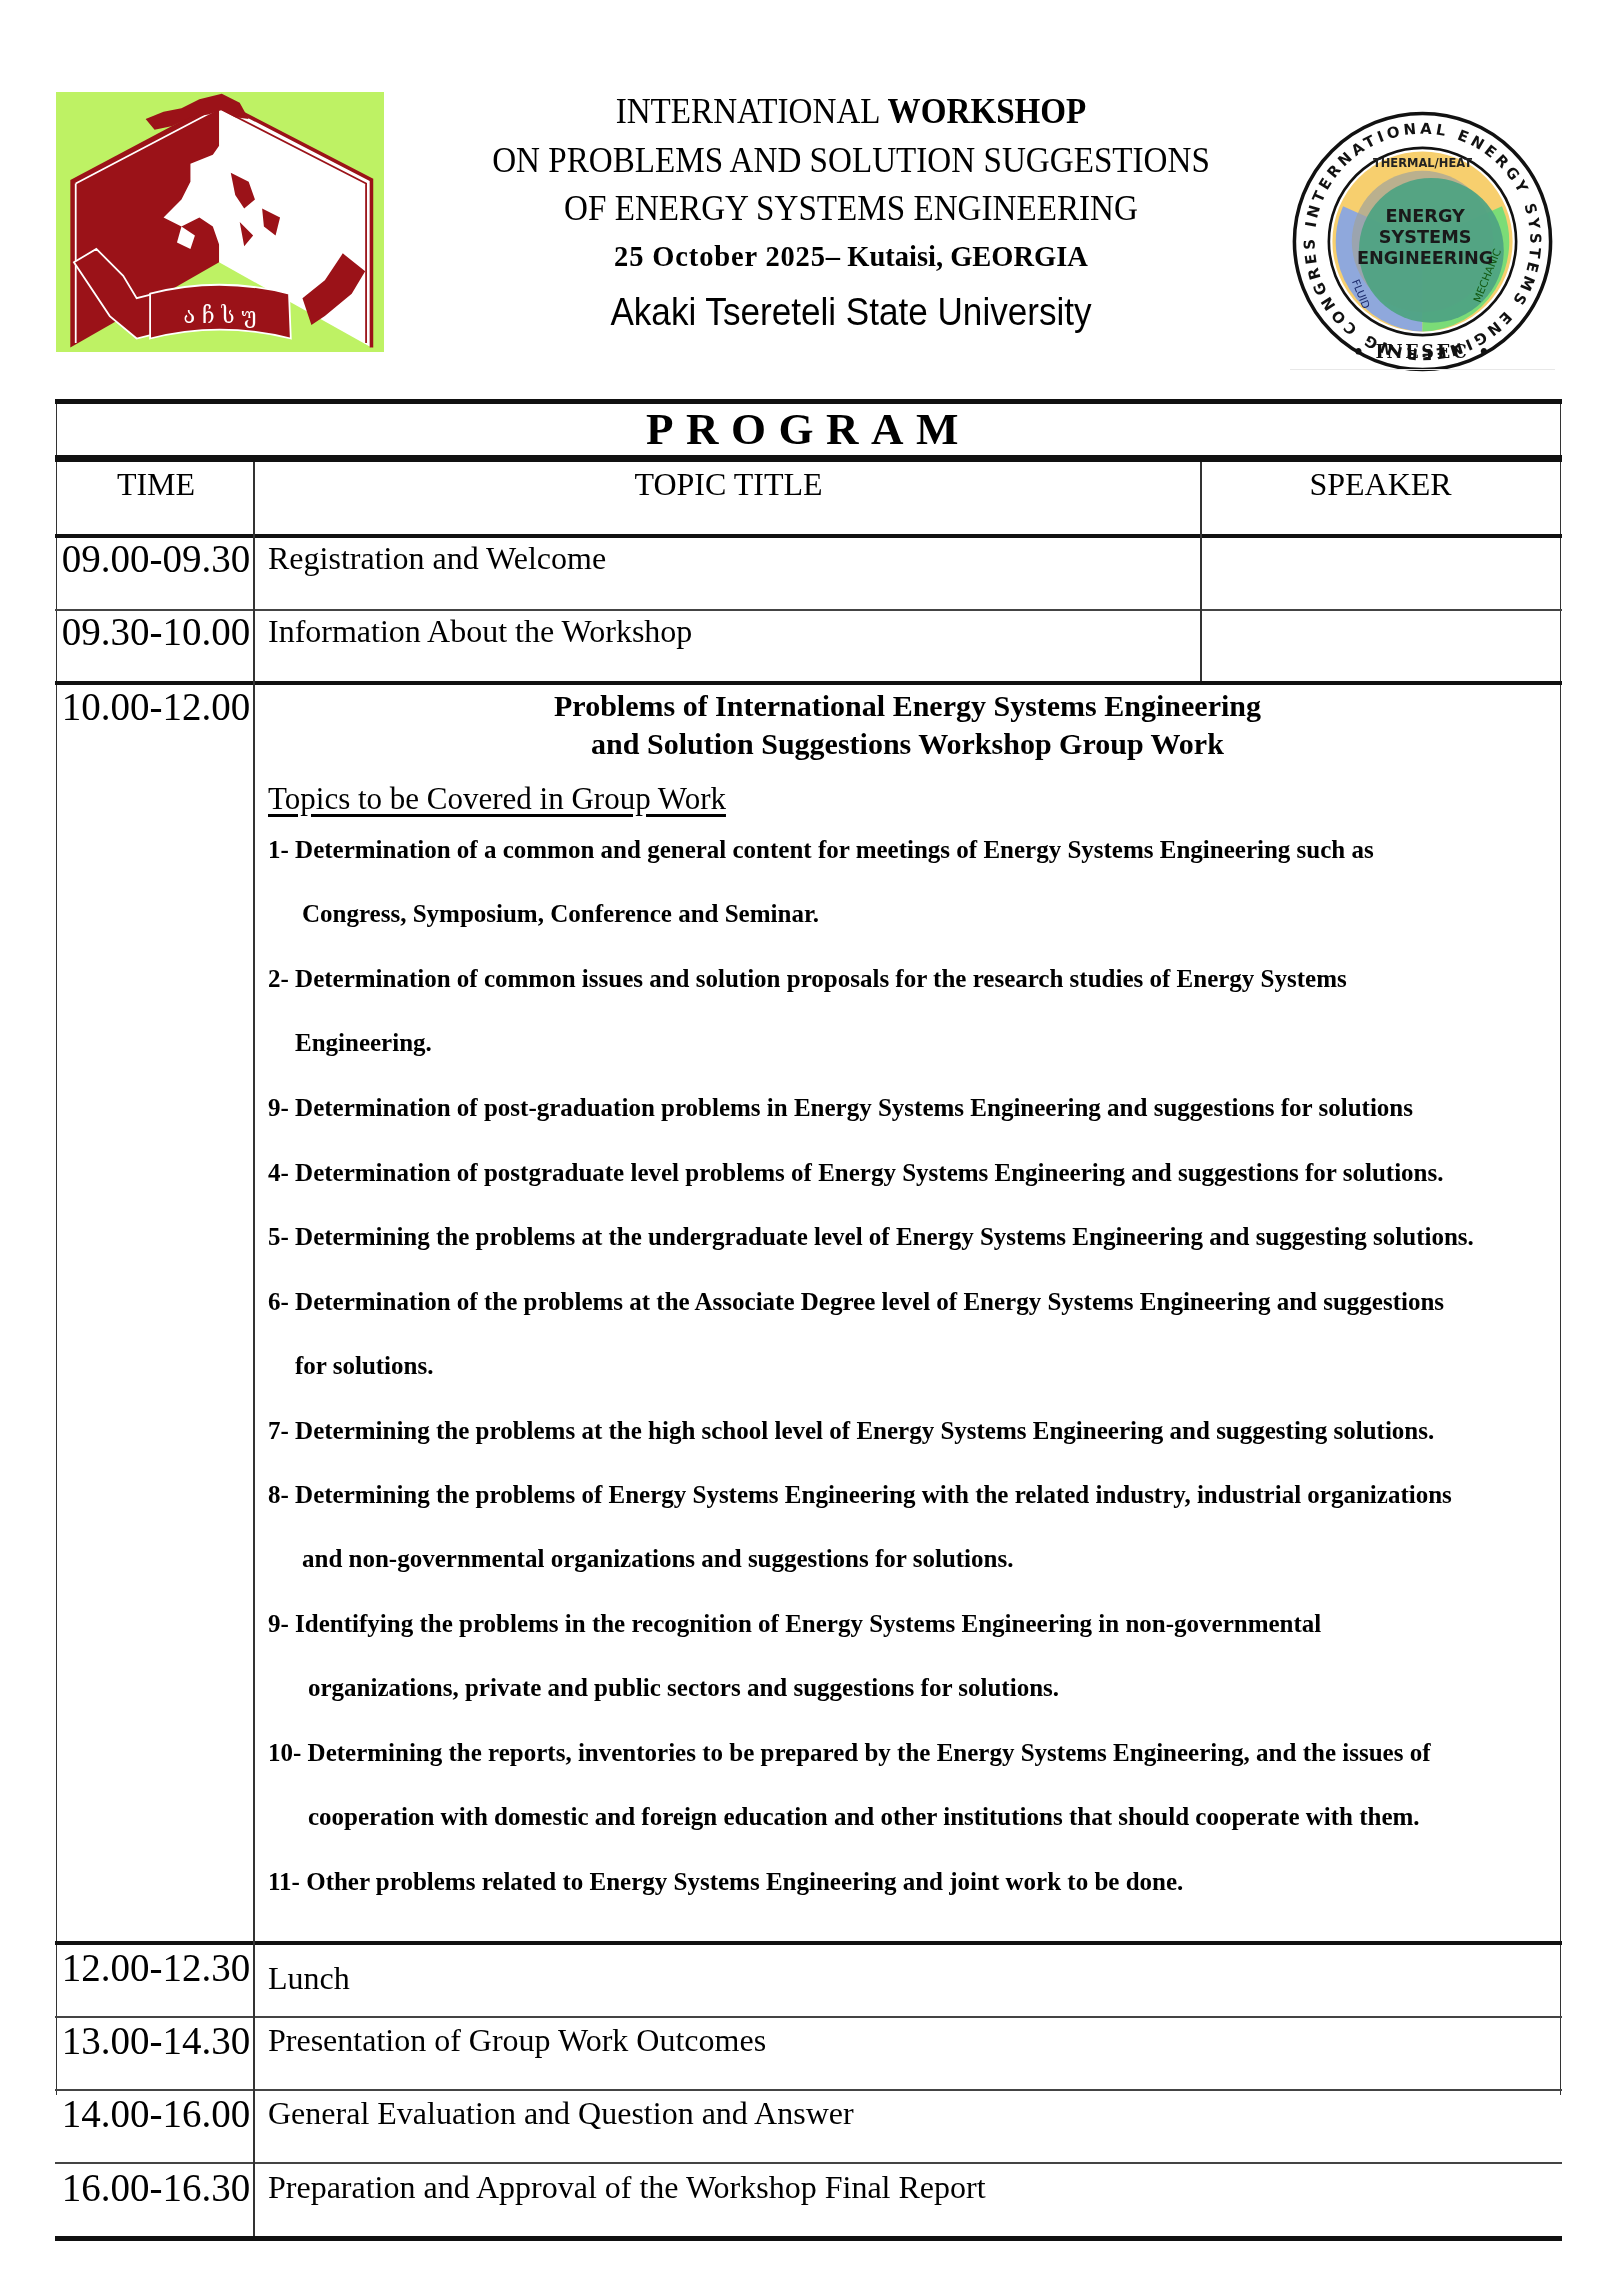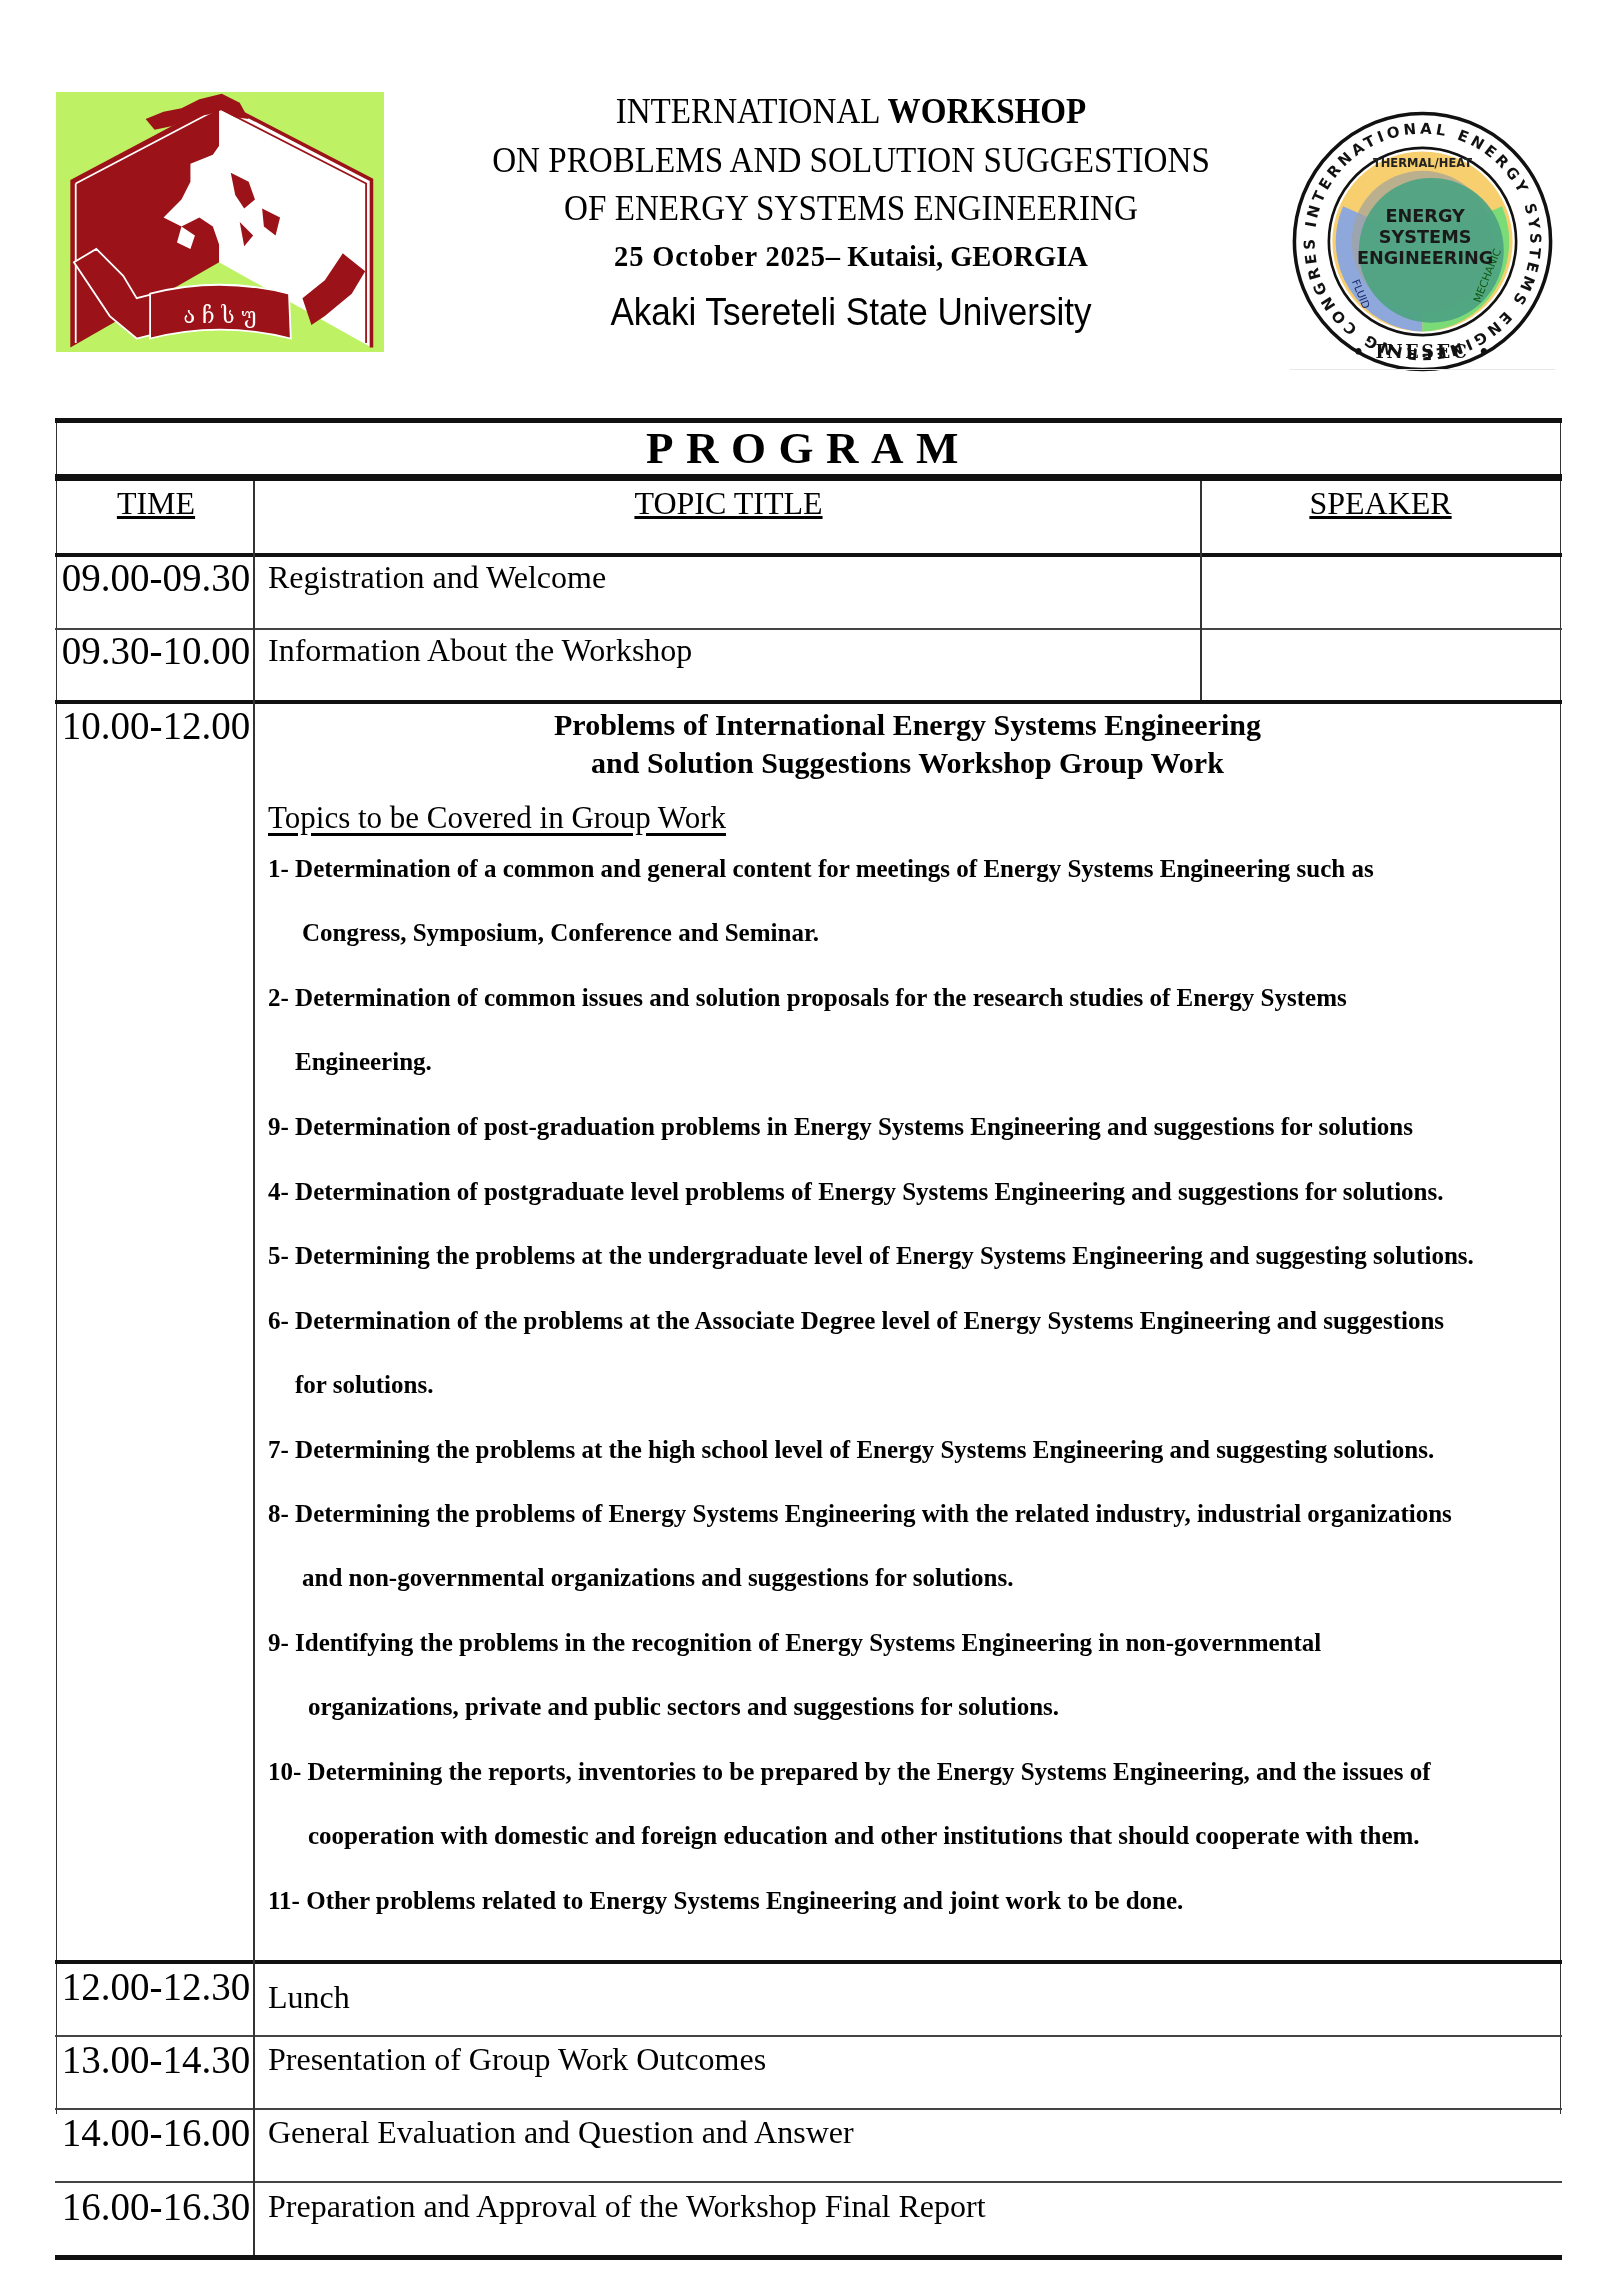--- a/index.html
+++ b/index.html
@@ -15,27 +15,27 @@
     .hdr { position: absolute; left: 430px; width: 842px; text-align: center; white-space: nowrap; }
     .hdr-1 { top: 88px; font-size: 36px; line-height: 47px; transform: scaleX(0.92); }
     .hdr-1 b { font-weight: bold; }
     .hdr-2 { top: 137px; font-size: 36px; line-height: 47px; transform: scaleX(0.92); }
     .hdr-3 { top: 185px; font-size: 36px; line-height: 47px; transform: scaleX(0.92); }
     .hdr-4 { top: 236px; font-size: 30px; line-height: 39px; font-weight: bold; transform: scaleX(0.95); }
     .hdr-4 .date { letter-spacing: 0.9px; }
     .hdr-5 { top: 287px; font-family: "Liberation Sans", sans-serif; font-size: 39px; line-height: 50px; transform: scaleX(0.9); }
 
     
-    .tbl { position: absolute; left: 56px; top: 418px; width: 1505px; height: 1696px; border-left: 1.8px solid #333; border-right: 1.8px solid #333; box-sizing: border-box; }
+    .tbl { position: absolute; left: 56px; top: 399px; width: 1505px; height: 1696px; border-left: 1.8px solid #333; border-right: 1.8px solid #333; box-sizing: border-box; }
     .hline { position: absolute; left: -1.8px; right: -1.8px; background: #111; }
     .vline { position: absolute; width: 1.8px; background: #333; }
 
     .cell-text { position: absolute; white-space: nowrap; }
     .program-title { left: 0; right: 0; top: 3.6px; text-align: center; font-size: 45px; font-weight: bold; letter-spacing: 12.5px; line-height: 52px; }
-    .col-head { top: 66px; font-size: 32px; line-height: 39px; text-align: center; text-decoration: underline; }
+    .col-head { top: 66px; font-size: 32px; line-height: 39px; text-align: center; }
     .time { font-size: 39px; line-height: 39px; text-align: center; left: 0; width: 198px; }
     .topic { font-size: 32px; line-height: 39px; left: 211px; }
 
     .block-title { left: 198px; right: 0; text-align: center; font-size: 30px; line-height: 38px; font-weight: bold; }
     .topics-head { left: 211px; font-size: 31px; line-height: 39px; text-decoration: underline; text-underline-offset: 5.4px; }
     .topic-item { left: 211px; font-size: 25px; line-height: 32px; font-weight: bold; }
     .topic-item .cont { display: block; margin-top: 32px; padding-left: 34px; }
   </style>
 </head>
 <body>

